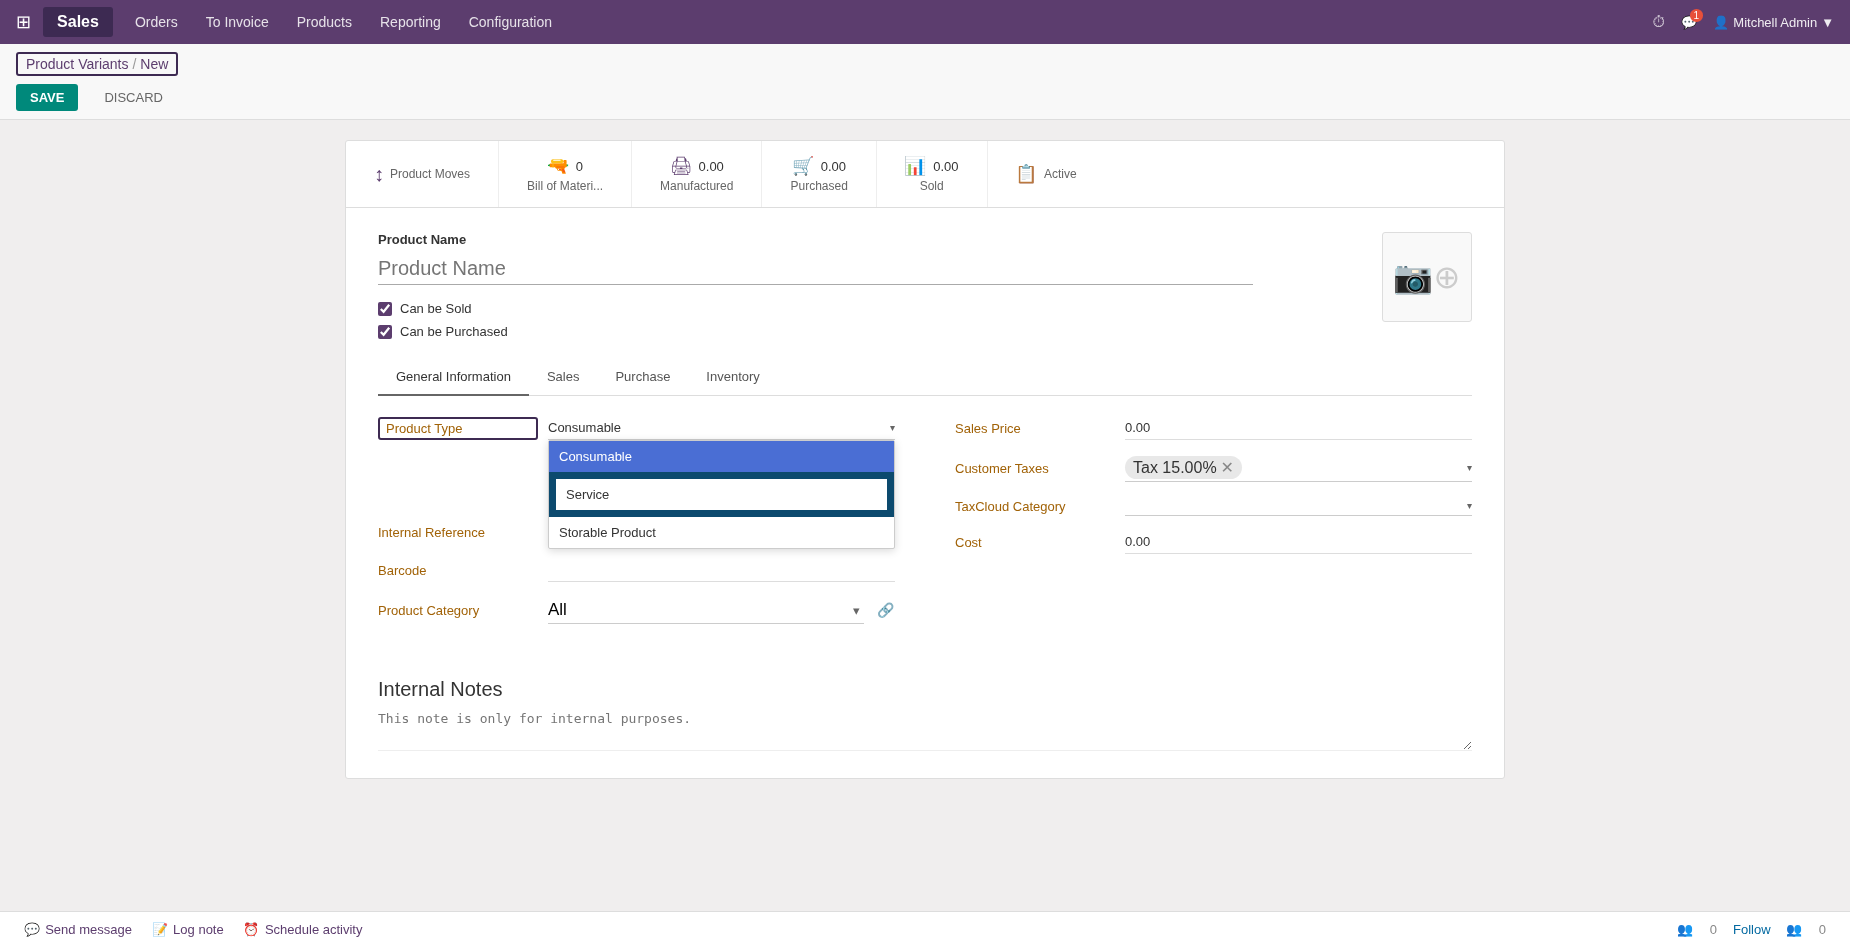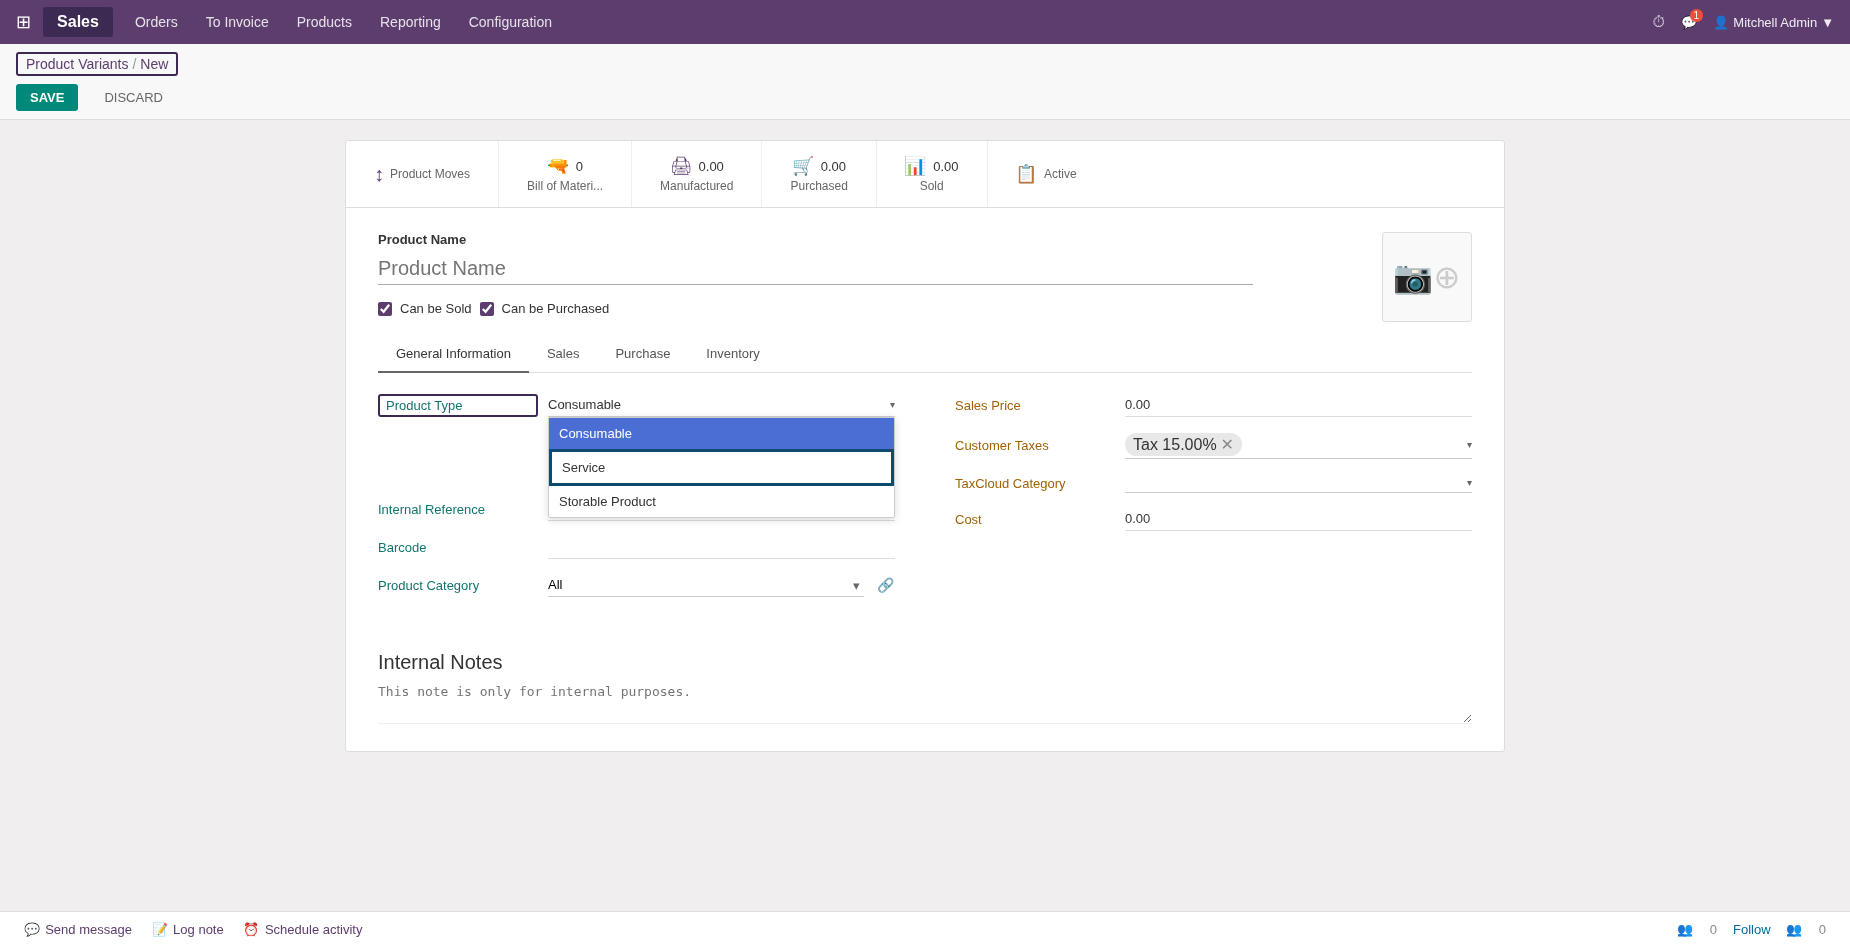--- a/index.html
+++ b/index.html
@@ -194,21 +194,21 @@
       justify-content: center;
       background: #f9f9f9;
       color: #ccc;
       font-size: 32px;
       cursor: pointer;
     }
 
     .checkboxes {
       margin-top: 16px;
       display: flex;
-      flex-direction: row;
+      flex-direction: column;
       gap: 8px;
     }
     .checkbox-item {
       display: flex;
       align-items: center;
       gap: 8px;
       font-size: 13px;
     }
     .checkbox-item input[type="checkbox"] {
       width: 14px;
@@ -249,21 +249,21 @@
 
     .form-row {
       display: flex;
       align-items: center;
       margin-bottom: 14px;
       gap: 10px;
     }
     .form-label {
       width: 160px;
       font-size: 13px;
-      color: #0f766e;
+      color: #a16207;
       flex-shrink: 0;
     }
     .form-label-highlighted {
       border: 2px solid #3d2a52;
       border-radius: 3px;
       padding: 2px 6px;
       font-weight: 500;
     }
     .form-control {
       flex: 1;
@@ -298,21 +298,21 @@
       position: absolute;
       right: 4px;
       color: #666;
       pointer-events: none;
     }
     .select-wrapper select {
       width: 100%;
       border: none;
       border-bottom: 1px solid #ccc;
       padding: 4px 20px 4px 0;
-      font-size: 13px;
+      font-size: 17px;
       background: transparent;
       outline: none;
       appearance: none;
       cursor: pointer;
     }
 
     
     .dropdown-container {
       position: relative;
       flex: 1;
@@ -337,21 +337,21 @@
       border-radius: 2px;
       z-index: 100;
       box-shadow: 0 2px 8px rgba(0,0,0,0.15);
     }
     .dropdown-option {
       padding: 8px 10px;
       cursor: pointer;
       font-size: 13px;
     }
     .dropdown-option.selected { background: #4a6ed4; color: white; }
-    .dropdown-option.focused { border: 3px solid #0c4a6e; }
+    .dropdown-option.focused { border: 7px solid #0c4a6e; }
 
     
     .form-row-cat {
       display: flex;
       align-items: center;
       margin-bottom: 14px;
       gap: 10px;
     }
     .ext-link-icon { color: #5c3d6e; cursor: pointer; font-size: 14px; margin-left: 4px; }
 

